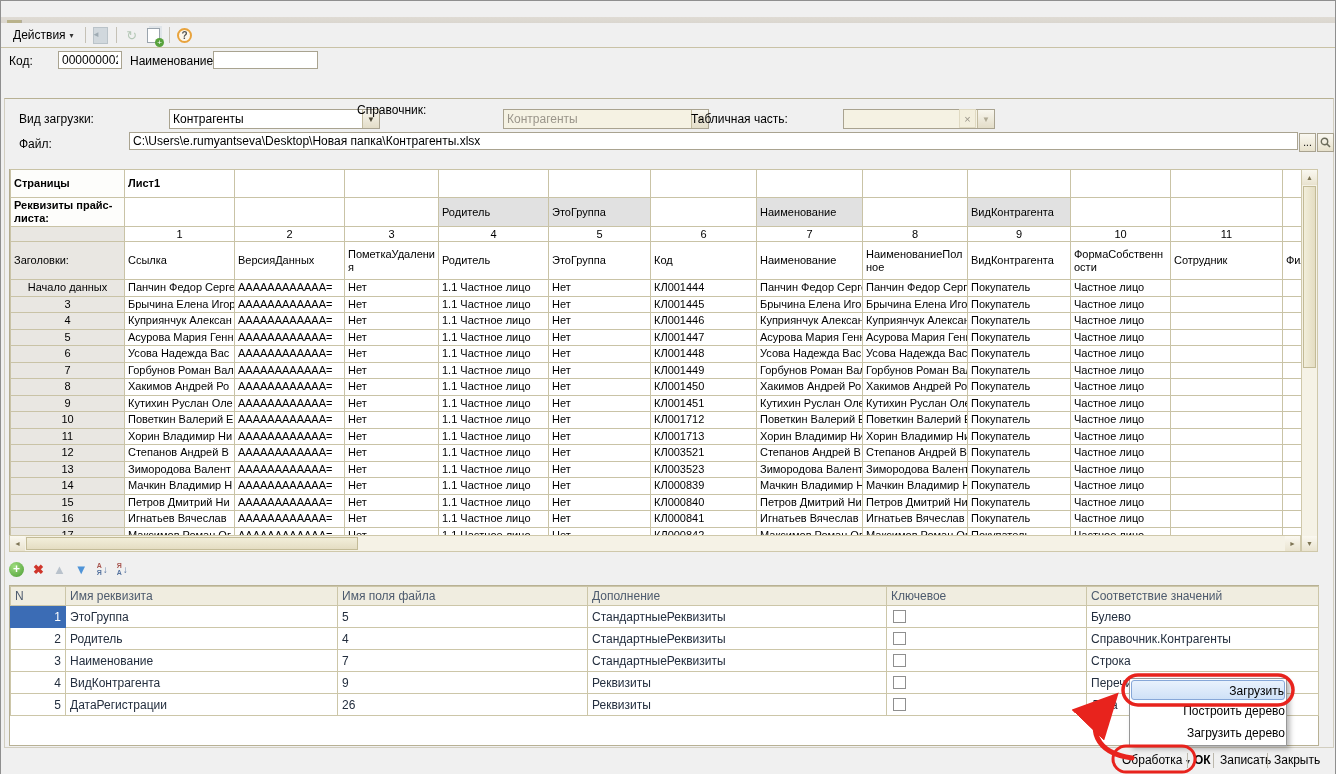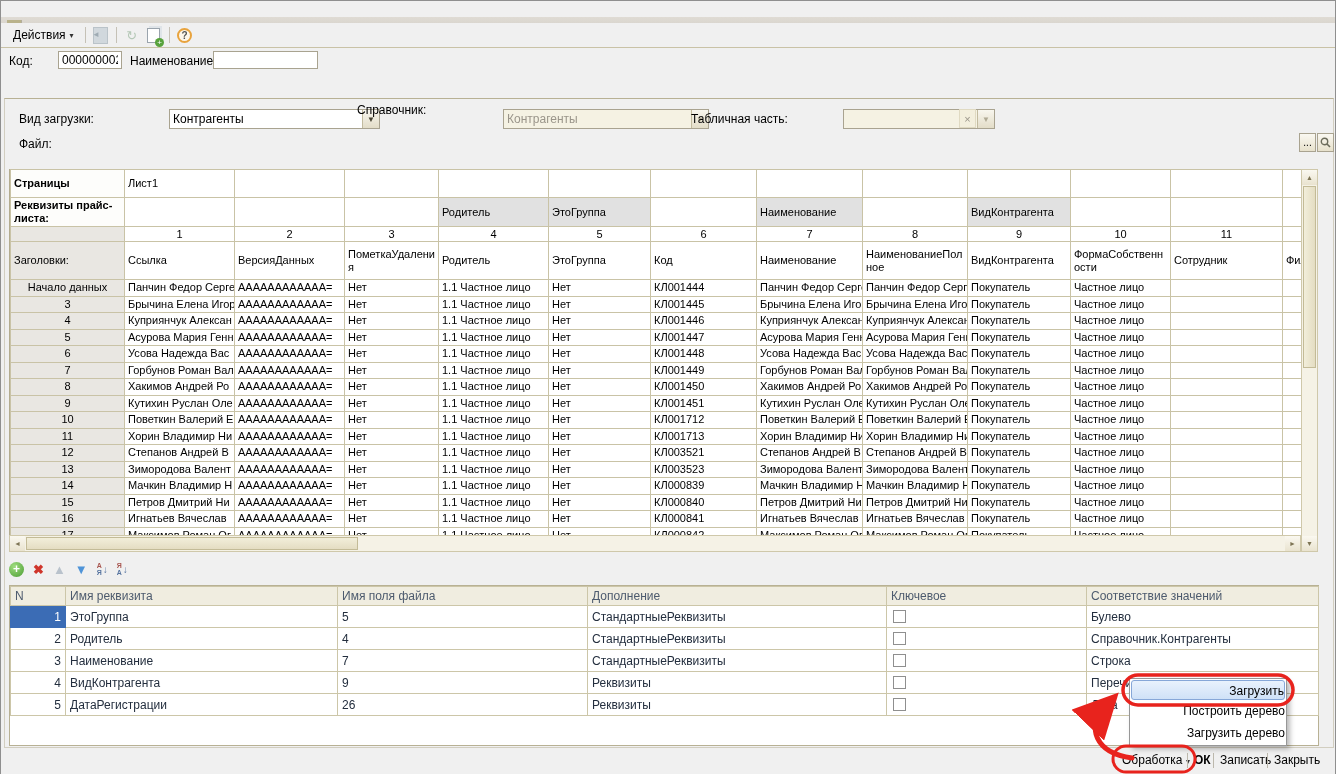--- a/index.html
+++ b/index.html
@@ -69,21 +69,21 @@
   table.sheet td{border:1px solid #c9c3a6;padding:0 3px;overflow:hidden;white-space:nowrap;
     height:15.5px;line-height:13px;vertical-align:middle;}
   td.lab{background:#e9e7e2;}
   td.labw{background:#fdfdfb;font-weight:bold;vertical-align:top;}
   td.ga{background:#e1e1e1;}
   td.cen{text-align:center;}
   tr.r1 td{height:27px;}
   tr.r2 td{height:28px;white-space:normal;line-height:13px;vertical-align:middle;}
   tr.r3 td{height:14px;}
   tr.r4 td{height:37px;white-space:normal;word-break:break-all;line-height:13px;}
-  td.sel1{border:2px solid #55502f;font-weight:normal;background:#fff;vertical-align:top;}
+  td.sel1{border:2px solid #55502f;font-weight:bold;background:#fff;vertical-align:top;}
 
   
   .vscroll{position:absolute;left:1300px;top:168px;width:17px;height:383px;background:#f5f2e6;
     border:1px solid #cfc8aa;box-sizing:border-box;}
   .hscroll{position:absolute;left:8px;top:534px;width:1292px;height:17px;background:#f5f2e6;
     border:1px solid #cfc8aa;box-sizing:border-box;}
   .sarrow{position:absolute;width:15px;height:15px;display:flex;align-items:center;justify-content:center;
     font-size:7px;color:#7d7454;background:linear-gradient(#faf8f0,#e9e3cf);}
   .vthumb{position:absolute;left:1px;top:16px;width:13px;height:182px;background:linear-gradient(90deg,#f2eeda,#e4ddc2);
     border:1px solid #c3bb97;box-sizing:border-box;}
@@ -191,20 +191,21 @@
     <span class="cbtn">▼</span>
   </div>
   <span class="plabel" style="left:690px;top:111px">Табличная часть:</span>
   <div class="combo dis" style="left:802px;top:108px;width:152px">
     <span class="cv"></span>
     <span class="cbtn">▼</span>
   </div>
   <span class="xbtn" style="left:958px;top:108px">×</span>
 
   <span class="plabel" style="left:18px;top:136px">Файл:</span>
+  <input class="f" style="left: 128px; top: 131px; width: 1169px;" value="C:\Users\e.rumyantseva\Desktop\Новая папка\Контрагенты.xlsx">
   <span class="minibtn" style="left:1298px;top:132px;width:17px">...</span>
   <span class="minibtn" style="left:1316px;top:132px;width:17px">
     <svg width="11" height="11">
         <circle cx="4.5" cy="4.5" r="3.2" fill="none" stroke="#6b6b5a" stroke-width="1.4"></circle>
         <line x1="7" y1="7" x2="10" y2="10" stroke="#6b6b5a" stroke-width="1.6"></line>
       </svg>
   </span>
 
   <div class="sheetwrap">
     <table class="sheet">

